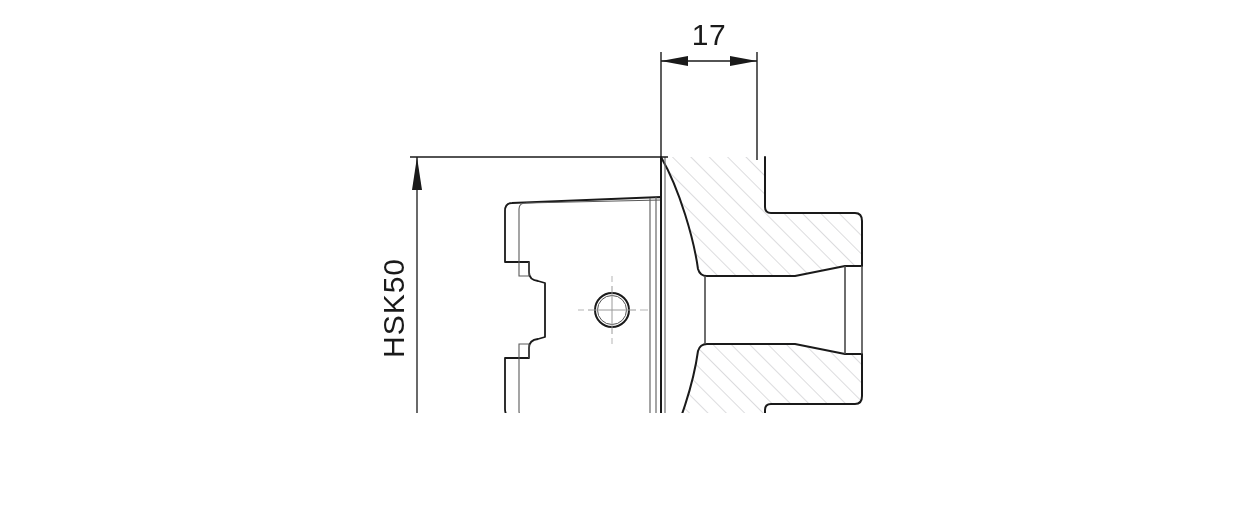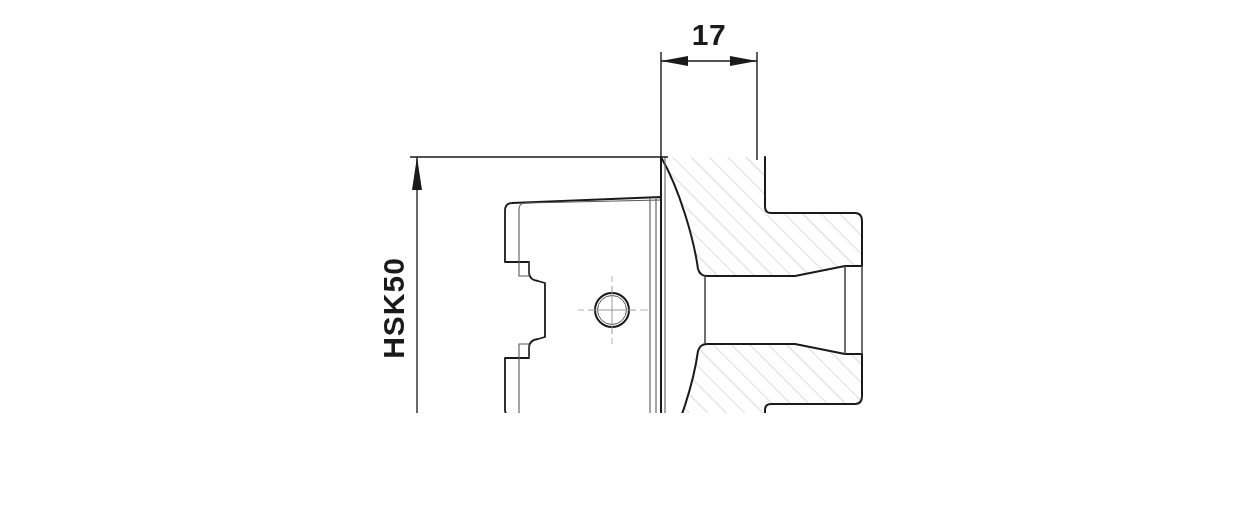--- a/index.html
+++ b/index.html
@@ -10,21 +10,20 @@
   }
   body {
     font-family: "Liberation Sans", sans-serif;
   }
   #drawing-root {
     position: relative;
     width: 1240px;
     height: 413px;
     background: #ffffff;
     overflow: hidden;
-    font-weight: bold;
   }
   svg#cad {
     display: block;
     width: 1240px;
     height: 509px;
   }
   .dim-text {
     font-family: "Liberation Sans", sans-serif;
     font-size: 30px;
     fill: #1a1a1a;

